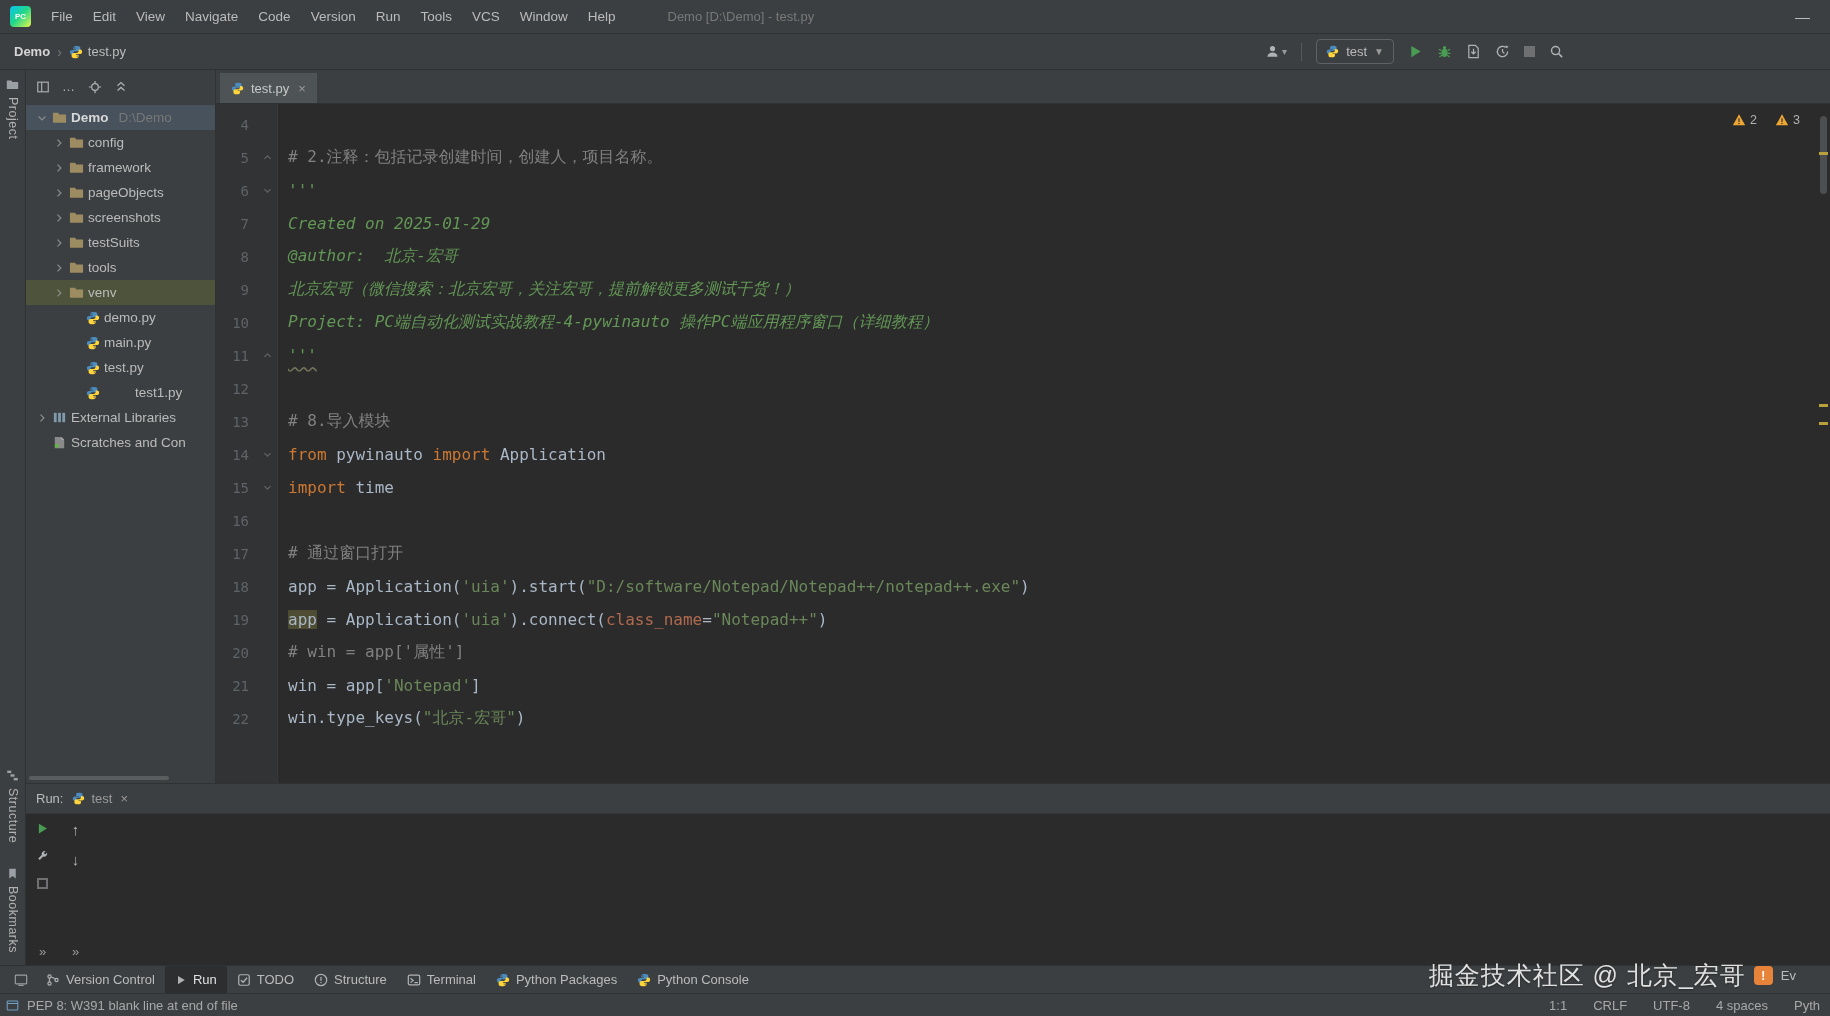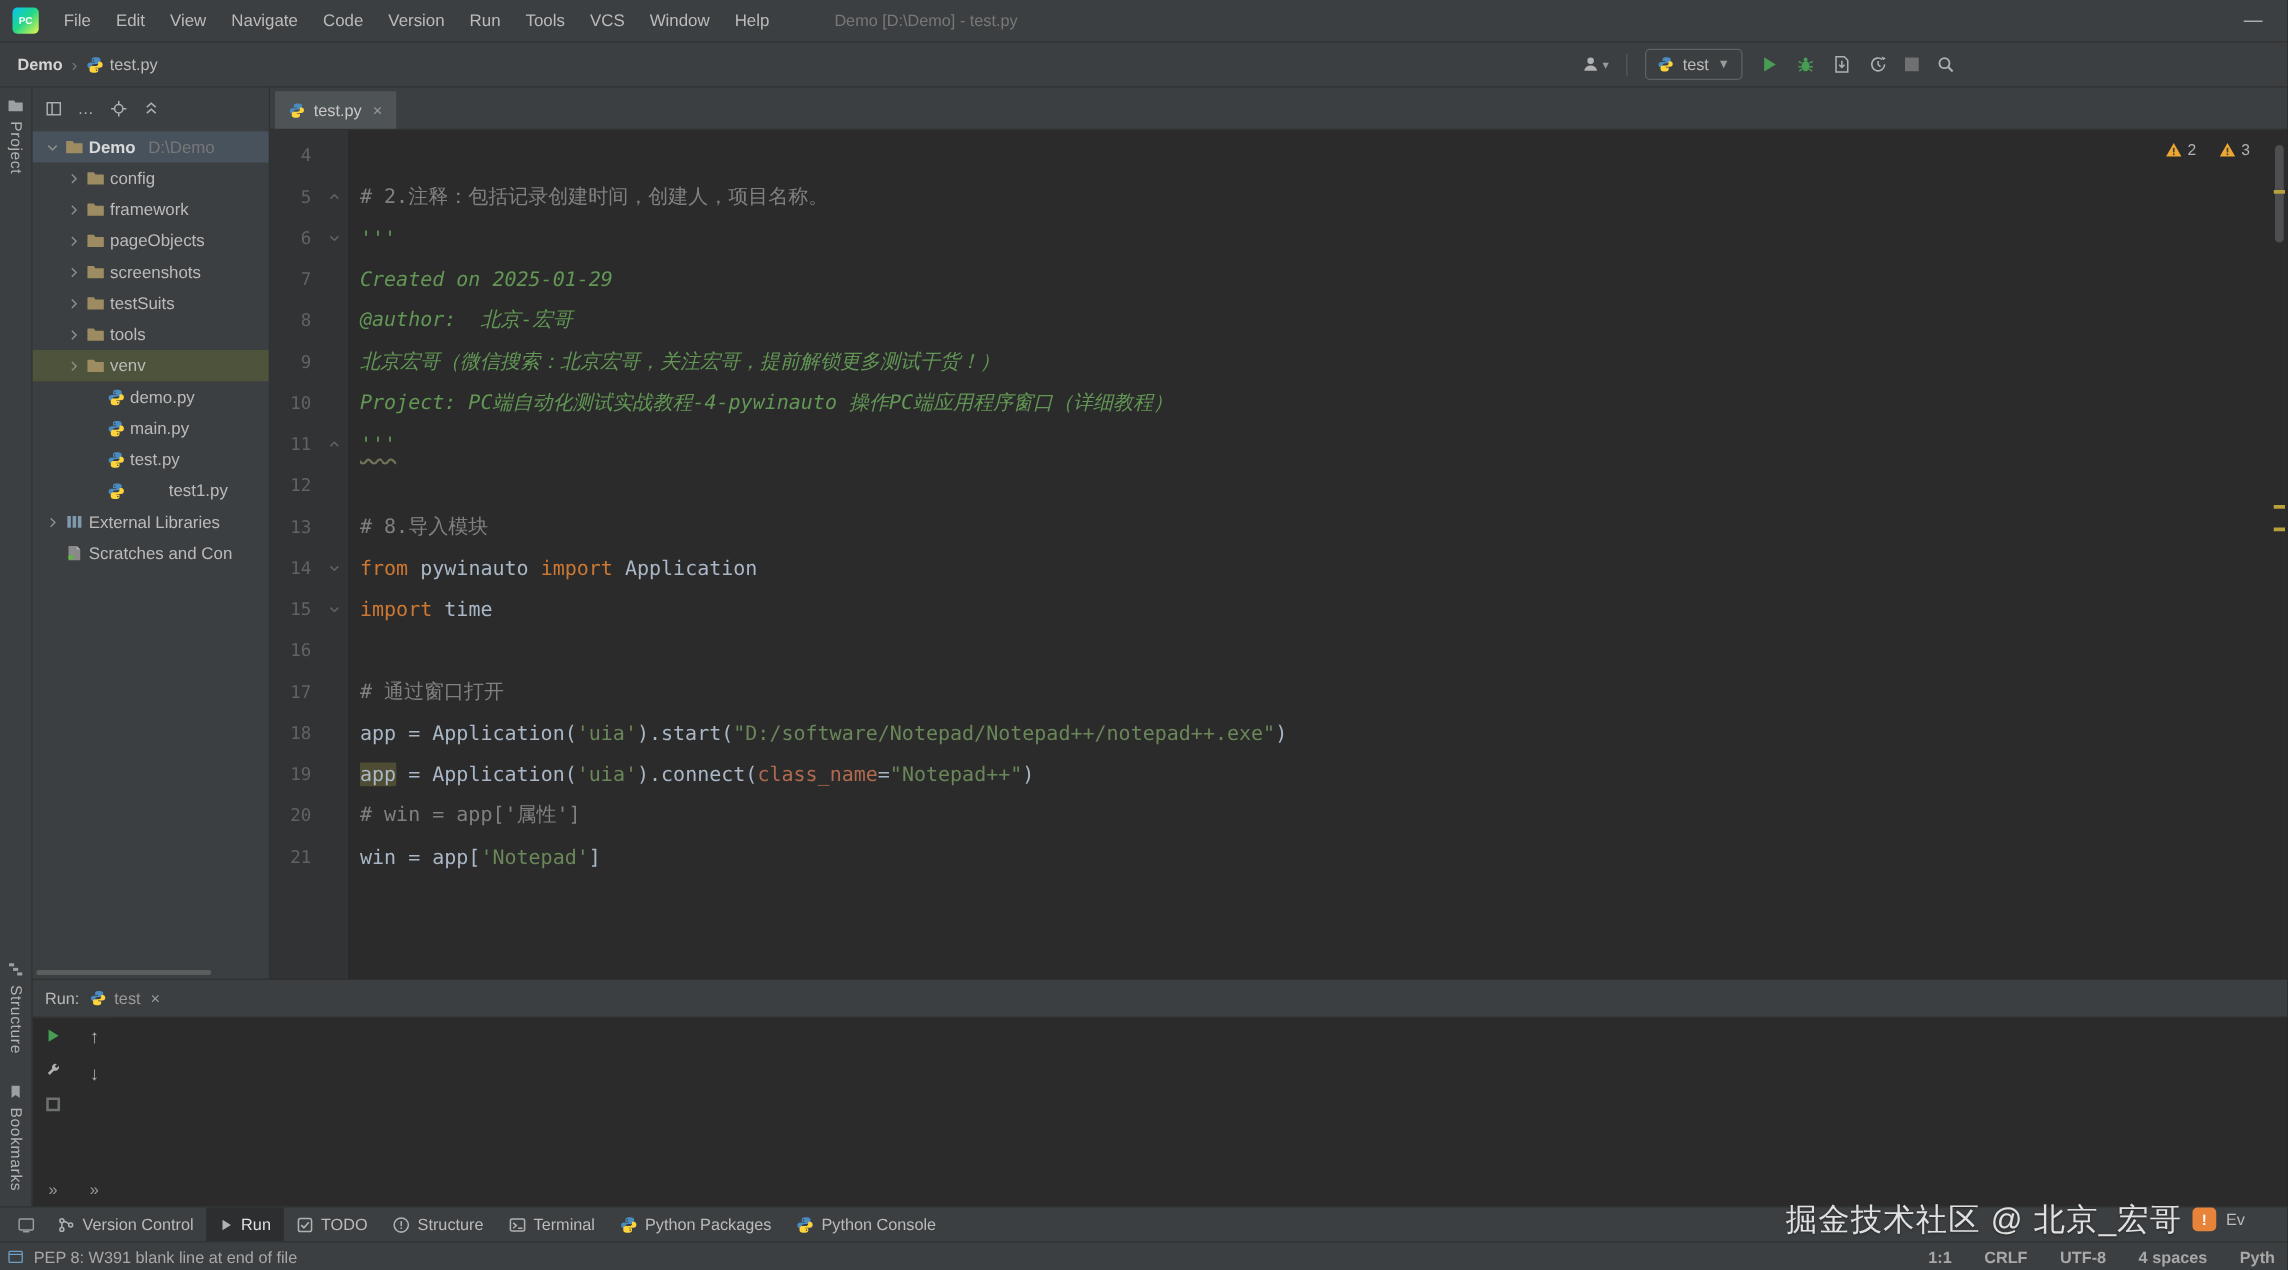--- a/index.html
+++ b/index.html
@@ -87,21 +87,21 @@
 
   
   .toolbar { height:28px; flex:none; background:#3c3f41; border-top:1px solid #2f3233; display:flex; align-items:stretch; padding-left:6px; position:relative; }
   .tw-switcher { display:flex; align-items:center; padding:0 8px; }
   .tw-item { display:flex; align-items:center; gap:6px; padding:0 10px; font-size:13px; color:#bbbbbb; cursor:default; }
   .tw-item.active { background:#2c2e30; color:#e0e0e0; }
 
   
   .statusbar { height:23px; flex:none; background:#3c3f41; border-top:1px solid #2f3233; display:flex; align-items:center; padding:0 10px 0 6px; font-size:13px; color:#a8a8a8; }
   .sb-left { display:flex; align-items:center; gap:8px; }
-  .sb-right { margin-left:auto; display:flex; align-items:flex-end; gap:26px; white-space:nowrap;font-weight:bold; }
+  .sb-right { margin-left:auto; display:flex; align-items:flex-end; gap:26px; white-space:nowrap; }
 
   
   .watermark-wrap { position:absolute; right:34px; bottom:24px; display:flex; align-items:center; gap:8px; z-index:50; pointer-events:none; }
   .watermark { font-size:25px; color:rgba(240,240,240,0.92); font-weight:500; letter-spacing:1px; text-shadow:0 1px 2px rgba(0,0,0,0.4); }
   .notif-icon { width:19px; height:19px; border-radius:4px; background:#e8833a; color:#fff; display:flex; align-items:center; justify-content:center; font-size:12px; font-weight:bold; }
   .eventlog-label { font-size:13px; color:#bbbbbb; }
 </style>
 </head>
 <body>
 
@@ -559,20 +559,25 @@
                 <div class="code-row">
                   <span class="ln">20</span>
                   <span class="fold"></span>
                   <span class="code-text"><span class="tok-comment"># win = app['属性']</span></span>
                 </div>
                 <div class="code-row">
                   <span class="ln">21</span>
                   <span class="fold"></span>
                   <span class="code-text"><span class="tok-plain">win = app[</span><span class="tok-str">'Notepad'</span><span class="tok-plain">]</span></span>
                 </div>
+                <div class="code-row">
+                  <span class="ln">22</span>
+                  <span class="fold"></span>
+                  <span class="code-text"><span class="tok-plain">win.type_keys(</span><span class="tok-str">"北京-宏哥"</span><span class="tok-plain">)</span></span>
+                </div>
               </div>
             <div class="editor-badges">
               <span class="badge">
                 <span class="icon">
                     <svg viewBox="0 0 16 16" width="14" height="14">
                       <path fill="#f0a732" d="M8 1.5 L15 14 H1z"></path>
                       <rect x="7.25" y="6" width="1.5" height="4.2" fill="#3c3f41"></rect>
                       <rect x="7.25" y="11.2" width="1.5" height="1.5" fill="#3c3f41"></rect>
                     </svg>
                   </span>

